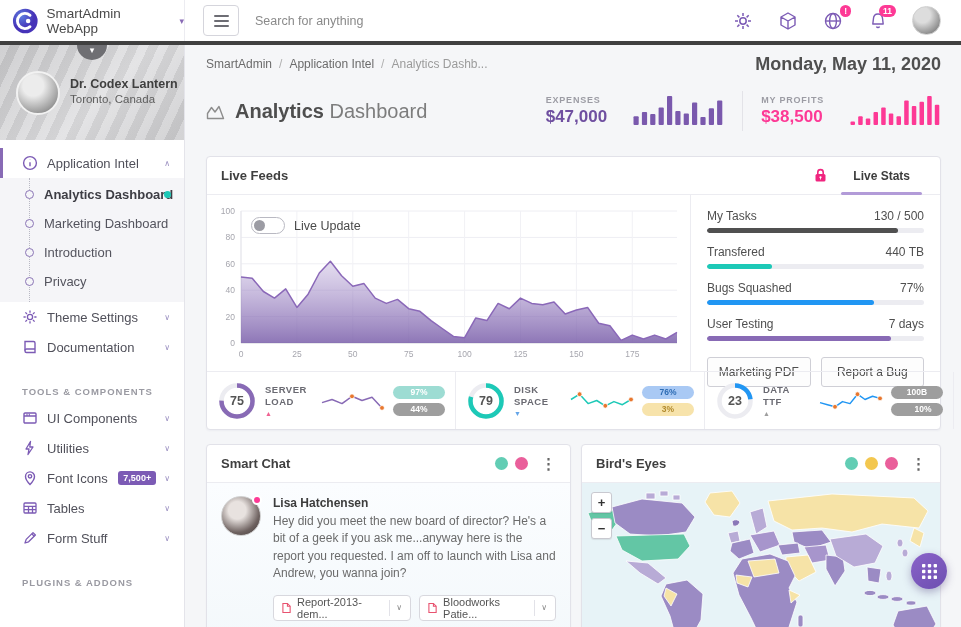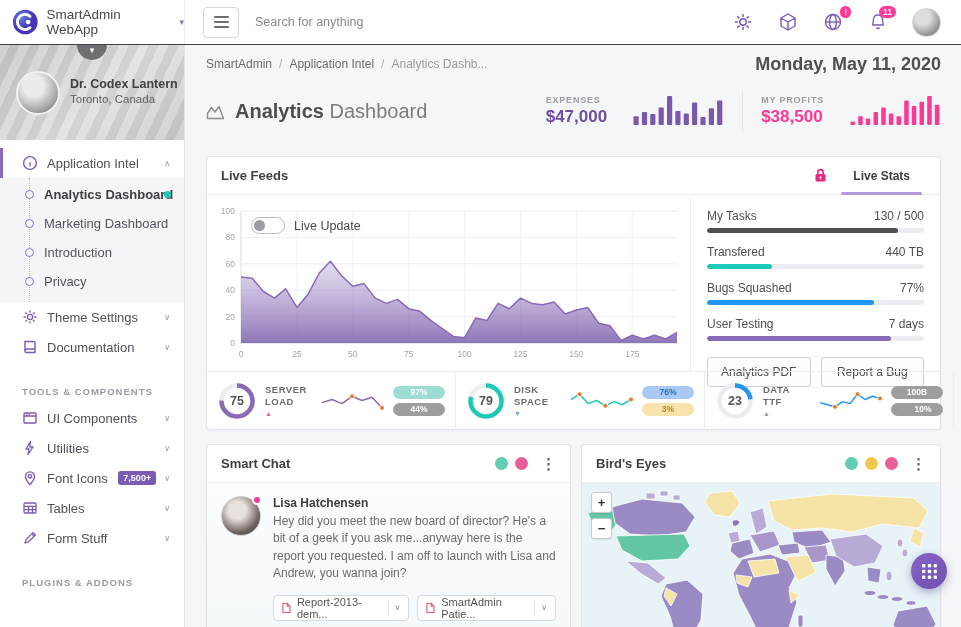--- a/index.html
+++ b/index.html
@@ -1,20 +1,20 @@
 <!DOCTYPE html>
 <html><head>
 <meta charset="utf-8">
 <style>
   *{margin:0;padding:0;box-sizing:border-box;}
   html,body{width:961px;height:627px;}
   body{position:relative;font-family:"Liberation Sans",sans-serif;background:#f5f6f8;overflow:hidden;color:#4a4a4a;}
   svg{display:block;}
   
-  .topbar{position:absolute;left:0;top:0;width:961px;height:45px;background:#fff;border-bottom:1px solid #404040;display:flex;align-items:center;z-index:5;}
+  .topbar{position:absolute;left:0;top:0;width:961px;height:45px;background:#fff;border-bottom:4px solid #404040;display:flex;align-items:center;z-index:5;}
   .brand{width:185px;height:100%;display:flex;align-items:center;gap:8px;padding-left:12px;border-right:1px solid #ececf1;}
   .brand-name{font-size:13.5px;font-weight:500;color:#4a4a4a;}
   .brand-caret{color:#886ab5;font-size:9px;margin-left:2px;}
   .hamburger{width:36px;height:31px;border:1px solid #d5d5dc;border-radius:4px;margin-left:18px;display:flex;flex-direction:column;justify-content:center;align-items:center;gap:3px;background:#fff;cursor:pointer;}
   .hamburger i{display:block;width:15px;height:2px;background:#6d6d74;border-radius:1px;}
   .search-input{border:none;outline:none;font-size:12.5px;color:#555;margin-left:16px;width:300px;background:transparent;}
   .search-input::placeholder{color:#8a8a8a;}
   .top-icons{margin-left:auto;display:flex;align-items:center;gap:23px;padding-right:20px;}
   .top-icon{position:relative;width:22px;height:22px;display:flex;align-items:center;justify-content:center;cursor:pointer;}
   .mini-badge{position:absolute;top:-5px;right:-7px;background:#fd3995;color:#fff;font-size:8.5px;font-weight:700;border-radius:8px;padding:1px 4px;line-height:10px;}
@@ -423,21 +423,21 @@
         <div class="stat">
           <div class="stat-line">
               <span>User Testing</span>
               <span>7 days</span>
             </div>
           <div class="track">
               <div class="fill" style="width: 85%; background: rgb(136, 106, 181);"></div>
             </div>
         </div>
         <div class="btn-row">
-          <button class="btn">Analytics PDF</button>
+          <button class="btn">Marketing PDF</button>
           <button class="btn">Report a Bug</button>
         </div>
       </div>
     </div>
     <div class="tiles">
       <div class="tile">
         <div class="ring-wrap">
             <svg width="40" height="40">
               <circle cx="20" cy="20" r="15.5" fill="none" stroke="#ececf1" stroke-width="4.5"></circle>
               <circle cx="20" cy="20" r="15.5" fill="none" stroke="#886ab5" stroke-width="4.5" stroke-dasharray="73.0 97.4" transform="rotate(-90 20 20)"></circle>
@@ -533,21 +533,21 @@
               </svg>
             <span>Report-2013-dem...</span>
             <span class="split"></span>
               <span class="caret">∨</span>
           </span>
           <span class="attach">
             <svg width="10" height="12" viewBox="0 0 10 12">
                 <path d="M1 1h5l3 3v7H1Z" fill="none" stroke="#e8526f" stroke-width="1.2"></path>
                 <path d="M6 1v3h3" fill="none" stroke="#e8526f" stroke-width="1.2"></path>
               </svg>
-            <span>SmartAdmin Patie...</span>
+            <span>Bloodworks Patie...</span>
             <span class="split"></span>
               <span class="caret">∨</span>
           </span>
         </div>
         <div class="msg">
           <div class="msg-avatar">
               <div class="ph a2"></div>
               <span class="status-dot"></span>
             </div>
           <div>

